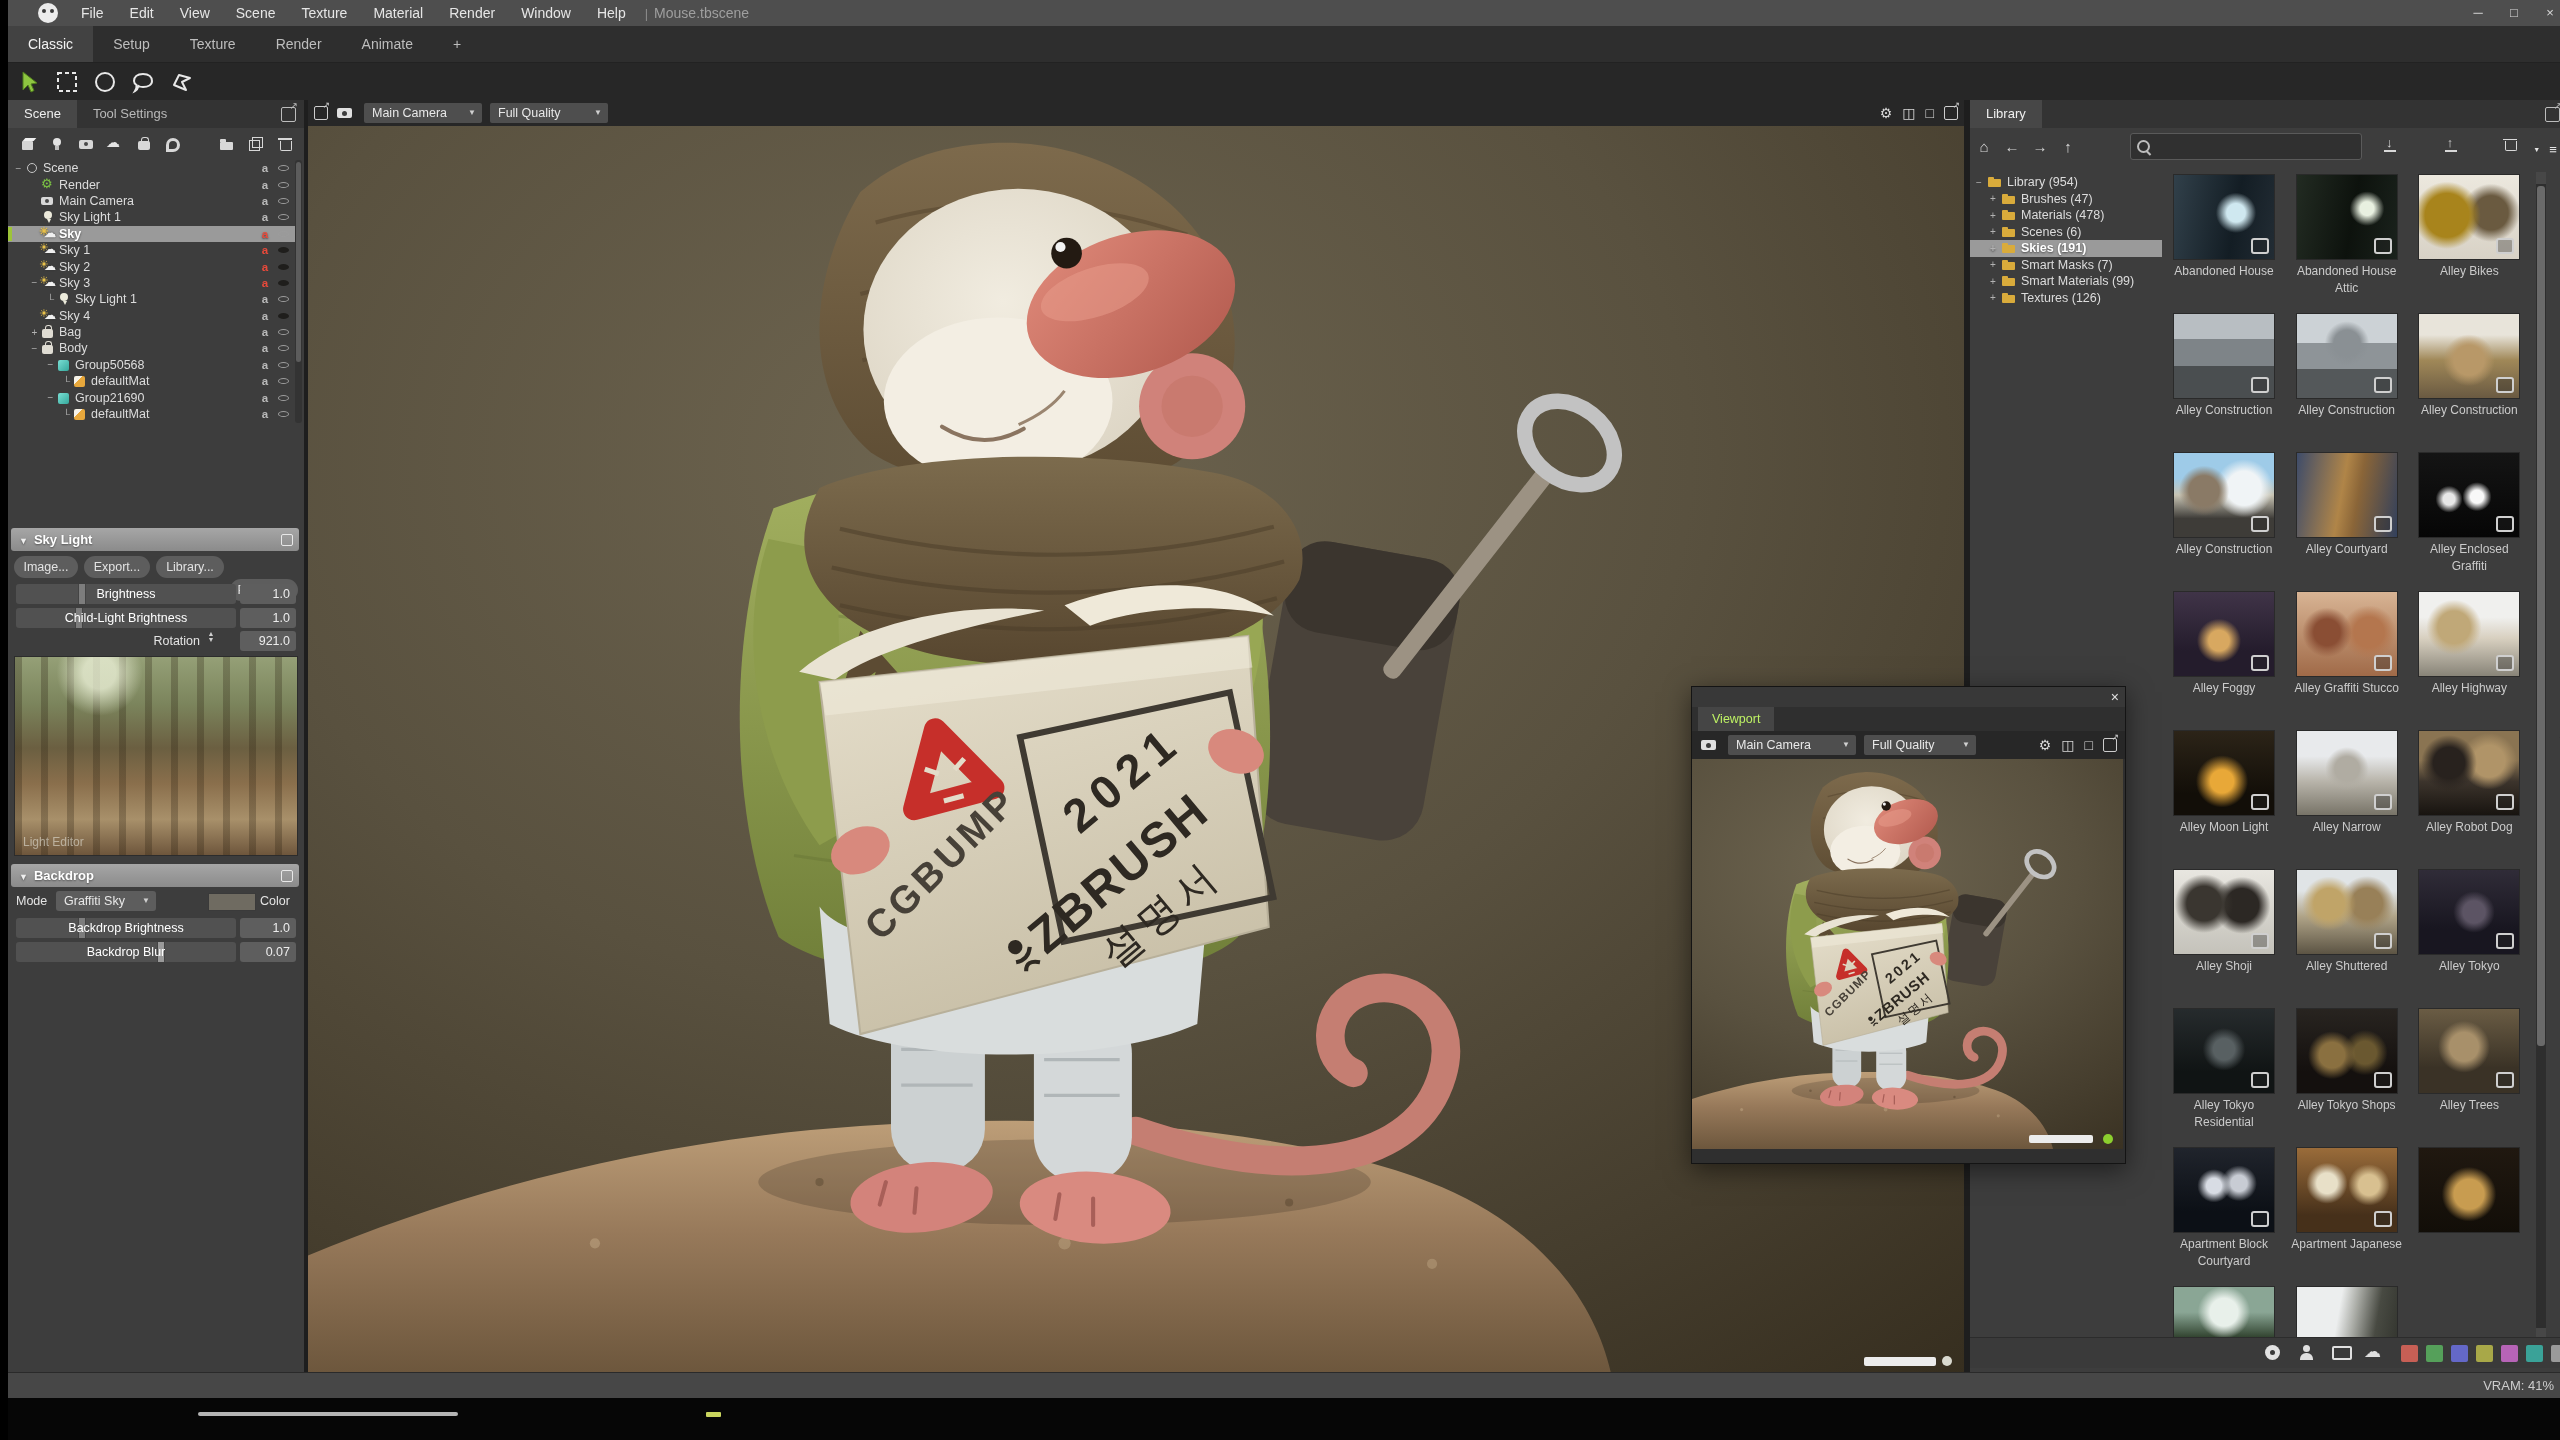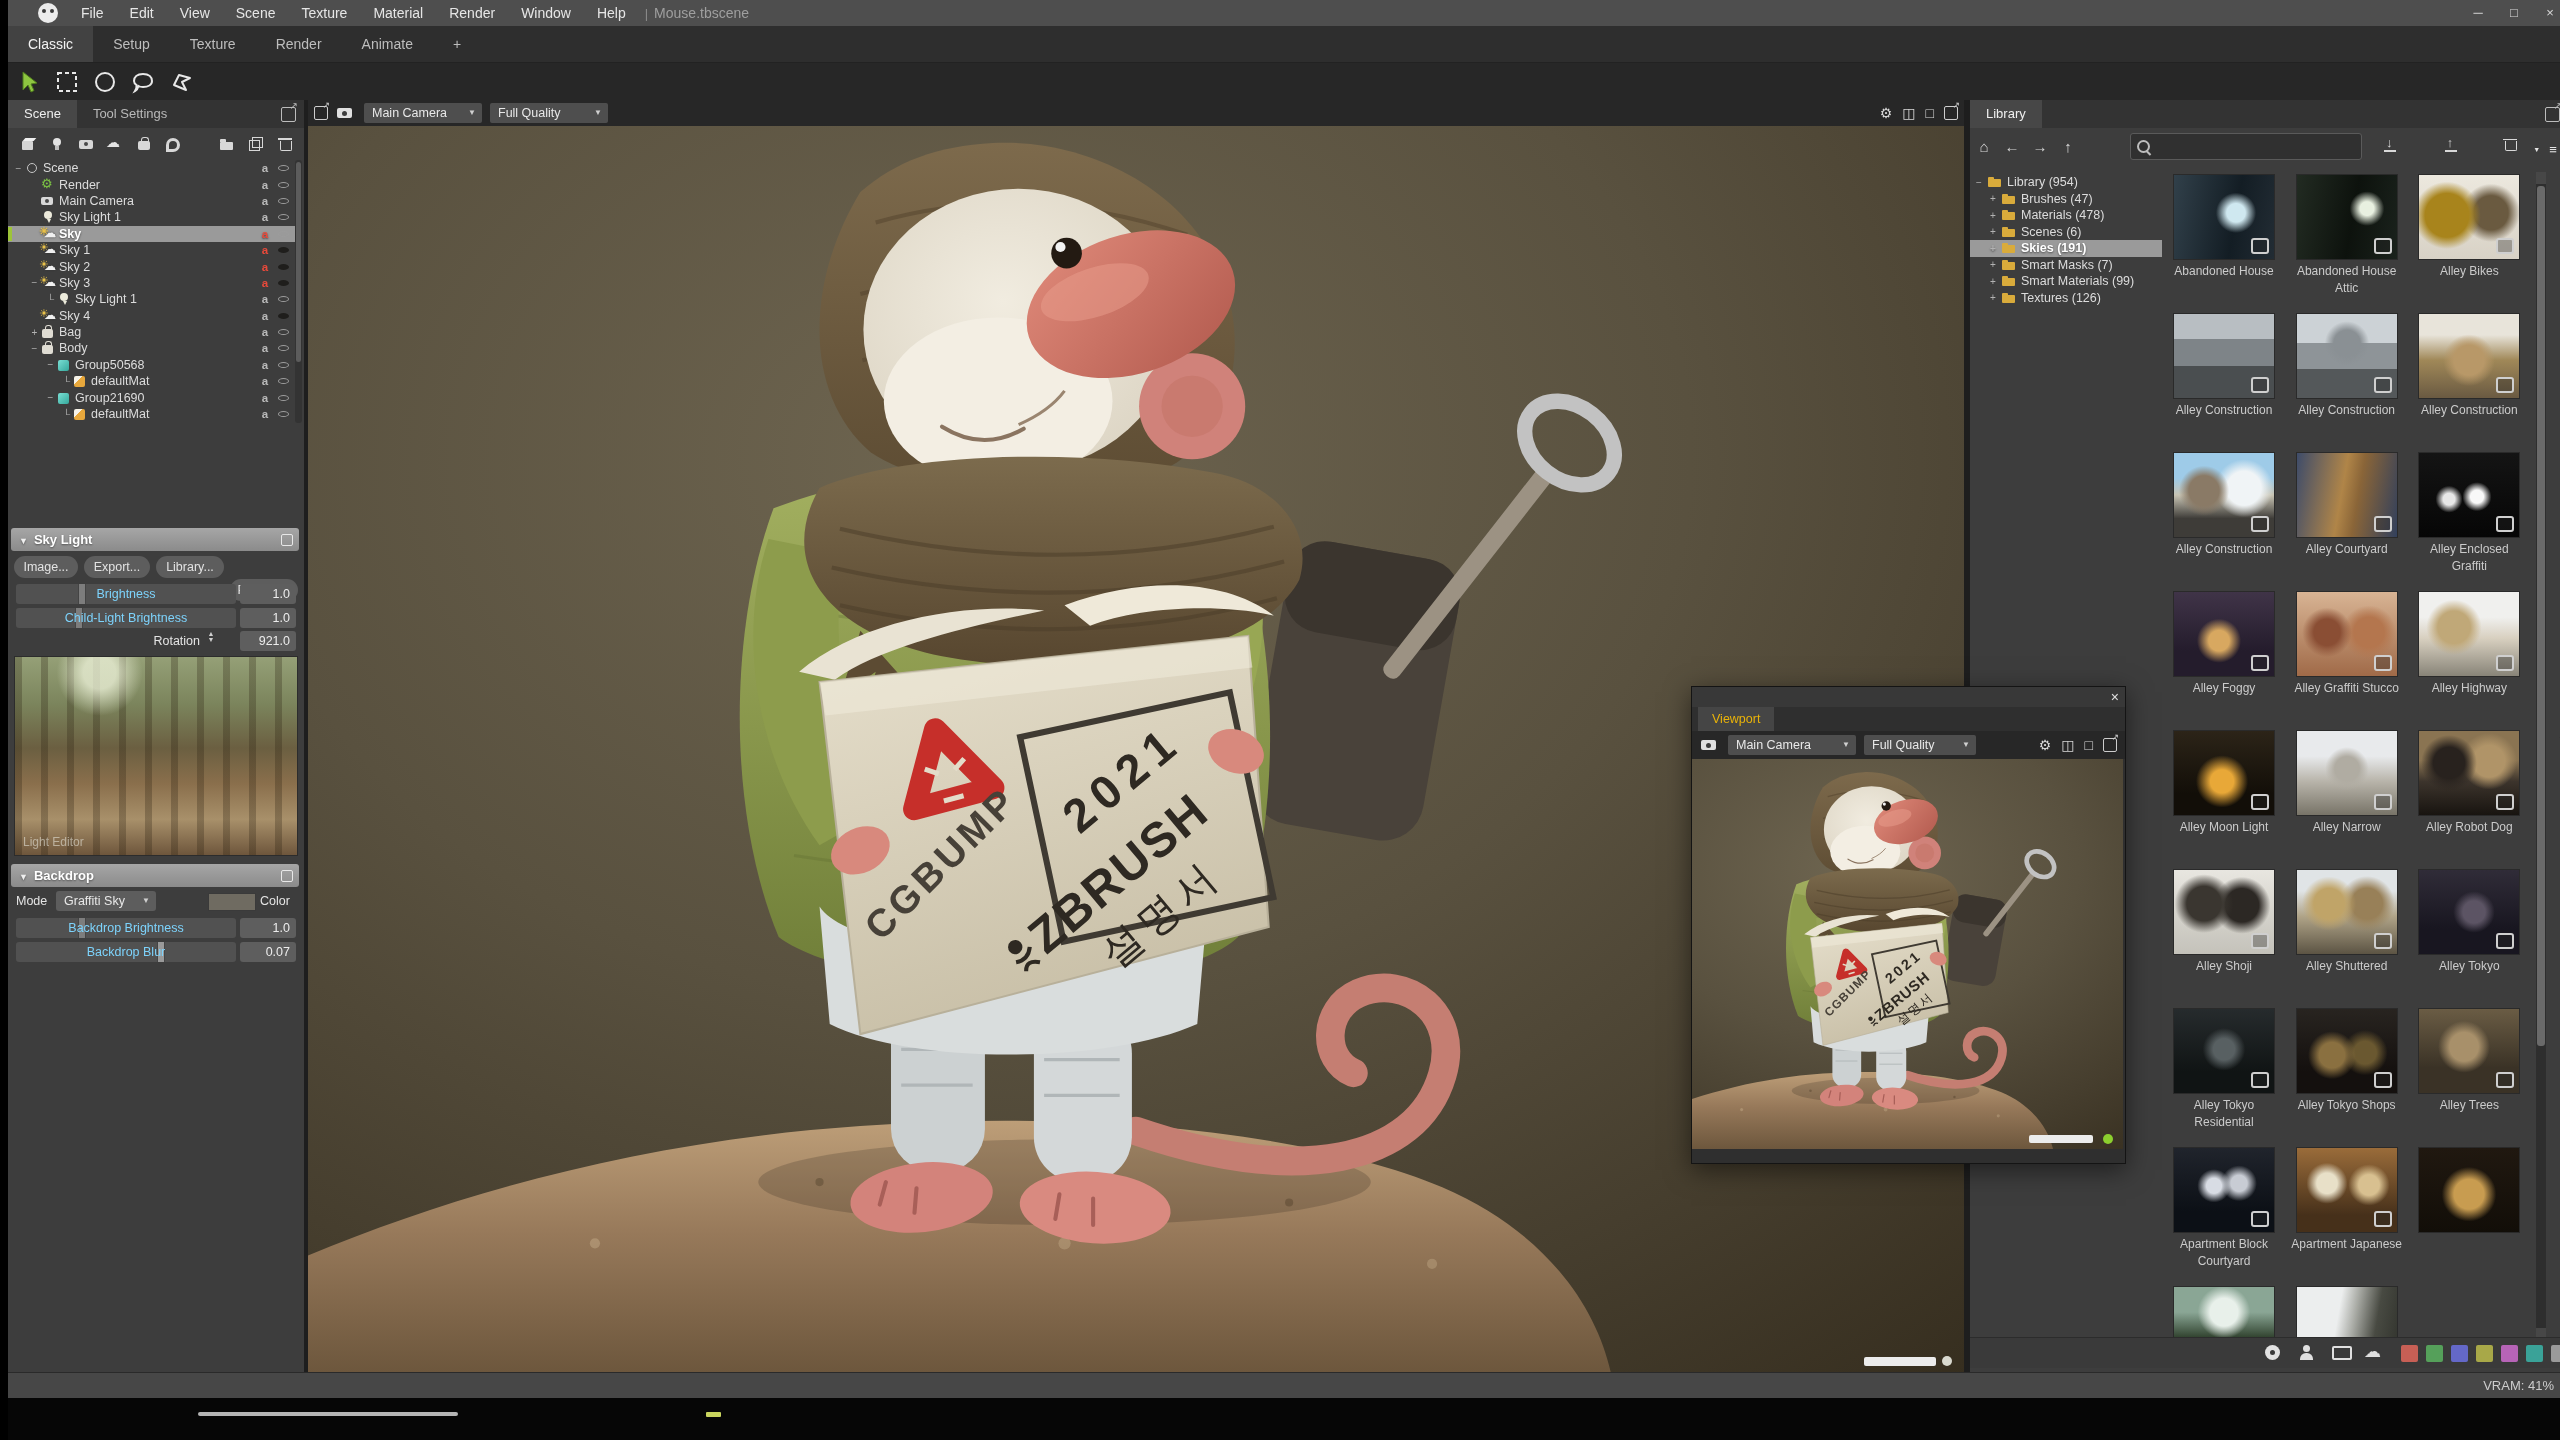--- a/index.html
+++ b/index.html
@@ -88,21 +88,21 @@
   .teye[data-eye="off"]::before{background:#1f1e1c;}
   #tree-scroll{position:absolute;right:2px;top:60px;width:7px;height:263px;background:#333;border-radius:3px;}
   #tree-scroll .thumb{position:absolute;left:1px;right:1px;top:2px;height:200px;background:#5c5c5c;border-radius:3px;}
 
   
   .sect-head{position:absolute;left:3px;width:288px;height:23px;background:linear-gradient(#a6a6a6,#8b8b8b);border-radius:3px;color:#fff;font-weight:bold;font-size:13px;line-height:23px;text-shadow:0 1px 2px rgba(0,0,0,.45);}
   .sect-head .car{font-size:9px;margin:0 6px 0 8px;color:#efefef;}
   .sect-head .mbox{position:absolute;right:6px;top:6px;width:10px;height:10px;border:1.5px solid #e8e8e8;border-radius:2px;}
   .btn{position:absolute;height:22px;background:#5d5d5d;border-radius:11px;color:#e2e2e2;font-size:12.5px;text-align:center;line-height:22px;}
   .sliderrow{position:absolute;left:8px;width:220px;height:20px;background:#515151;border-radius:3px;overflow:hidden;}
-  .sliderrow .lab{position:absolute;left:0;right:0;text-align:center;line-height:20px;font-size:12.5px;color:#7dd3fc;}
+  .sliderrow .lab{position:absolute;left:0;right:0;text-align:center;line-height:20px;font-size:12.5px;color:#ffffff;}
   .sliderrow .hnd{position:absolute;top:0;width:6px;height:20px;background:#7d7d7d;border-left:1px solid #444;border-right:1px solid #444;}
   .valbox{position:absolute;right:8px;width:56px;height:20px;background:#5e5e5e;border-radius:3px;color:#ececec;font-size:12.5px;text-align:right;line-height:20px;padding-right:6px;box-sizing:border-box;}
   #skylight-preview{position:absolute;left:6px;top:556px;width:282px;height:198px;border:1px solid #2c2c2c;
     background:
       radial-gradient(circle at 30% 8%, rgba(240,245,220,.75) 0 6%, rgba(0,0,0,0) 16%),
       repeating-linear-gradient(90deg, rgba(40,30,15,.28) 0 7px, rgba(0,0,0,0) 7px 26px),
       linear-gradient(#95a077 0%,#7b845c 24%,#6b5f41 46%,#8a6f4c 64%,#a8906a 82%,#6e563c 100%);}
   #skylight-preview .cap{position:absolute;left:6px;bottom:4px;color:rgba(235,235,225,.55);font-size:12px;}
   .dropdown{position:absolute;height:20px;background:#5d5d5d;border-radius:3px;color:#e8e8e8;font-size:12.5px;line-height:20px;padding-left:8px;box-sizing:border-box;}
   .dropdown .dcar{position:absolute;right:6px;top:0;font-size:8px;color:#cfcfcf;}
@@ -124,21 +124,21 @@
   .vp-popout-mini::after{content:"↗";position:absolute;right:-3px;top:-7px;font-size:9px;color:#cdcdcd;}
   #vp-scene{position:absolute;left:0;top:0;width:100%;height:100%;}
   .vp-progress{position:absolute;width:72px;height:9px;background:#ececec;border-radius:2px;}
   .vp-dot{position:absolute;width:10px;height:10px;border-radius:50%;}
 
   
   #float-vp{left:1683px;top:686px;width:433px;height:476px;background:#2f2f2f;border:1px solid #141414;box-shadow:0 6px 24px rgba(0,0,0,.5);z-index:20;}
   #float-title{position:absolute;left:0;top:0;width:100%;height:20px;background:#383838;}
   #float-close{position:absolute;right:6px;top:0;color:#e0e0e0;font-size:14px;line-height:20px;}
   #float-tabbar{position:absolute;left:0;top:20px;width:100%;height:24px;background:#2f2f2f;}
-  #float-tab{position:absolute;left:6px;top:0;height:24px;background:#454545;color:#eab308;font-size:12.5px;line-height:24px;padding:0 14px;}
+  #float-tab{position:absolute;left:6px;top:0;height:24px;background:#454545;color:#bef264;font-size:12.5px;line-height:24px;padding:0 14px;}
   #float-toolbar{position:absolute;left:0;top:44px;width:100%;height:28px;background:#272727;display:flex;align-items:center;}
   #float-scene{position:absolute;left:0;top:72px;width:431px;height:390px;overflow:hidden;background:#4a4236;}
   #float-scene svg{width:100%;height:100%;}
 
   
   #library{left:1962px;top:100px;width:598px;height:1272px;background:#3d3d3d;}
   #lib-nav{position:absolute;left:0;top:30px;width:100%;height:32px;display:flex;align-items:center;color:#d8d8d8;}
   .nav-g{width:28px;text-align:center;font-size:15px;flex:none;}
   #lib-search{position:absolute;left:160px;top:33px;width:230px;height:25px;background:#303030;border:1px solid #5a5a5a;border-radius:3px;}
   .search-ico{position:absolute;left:6px;top:6px;width:9px;height:9px;border:2px solid #bdbdbd;border-radius:50%;}

